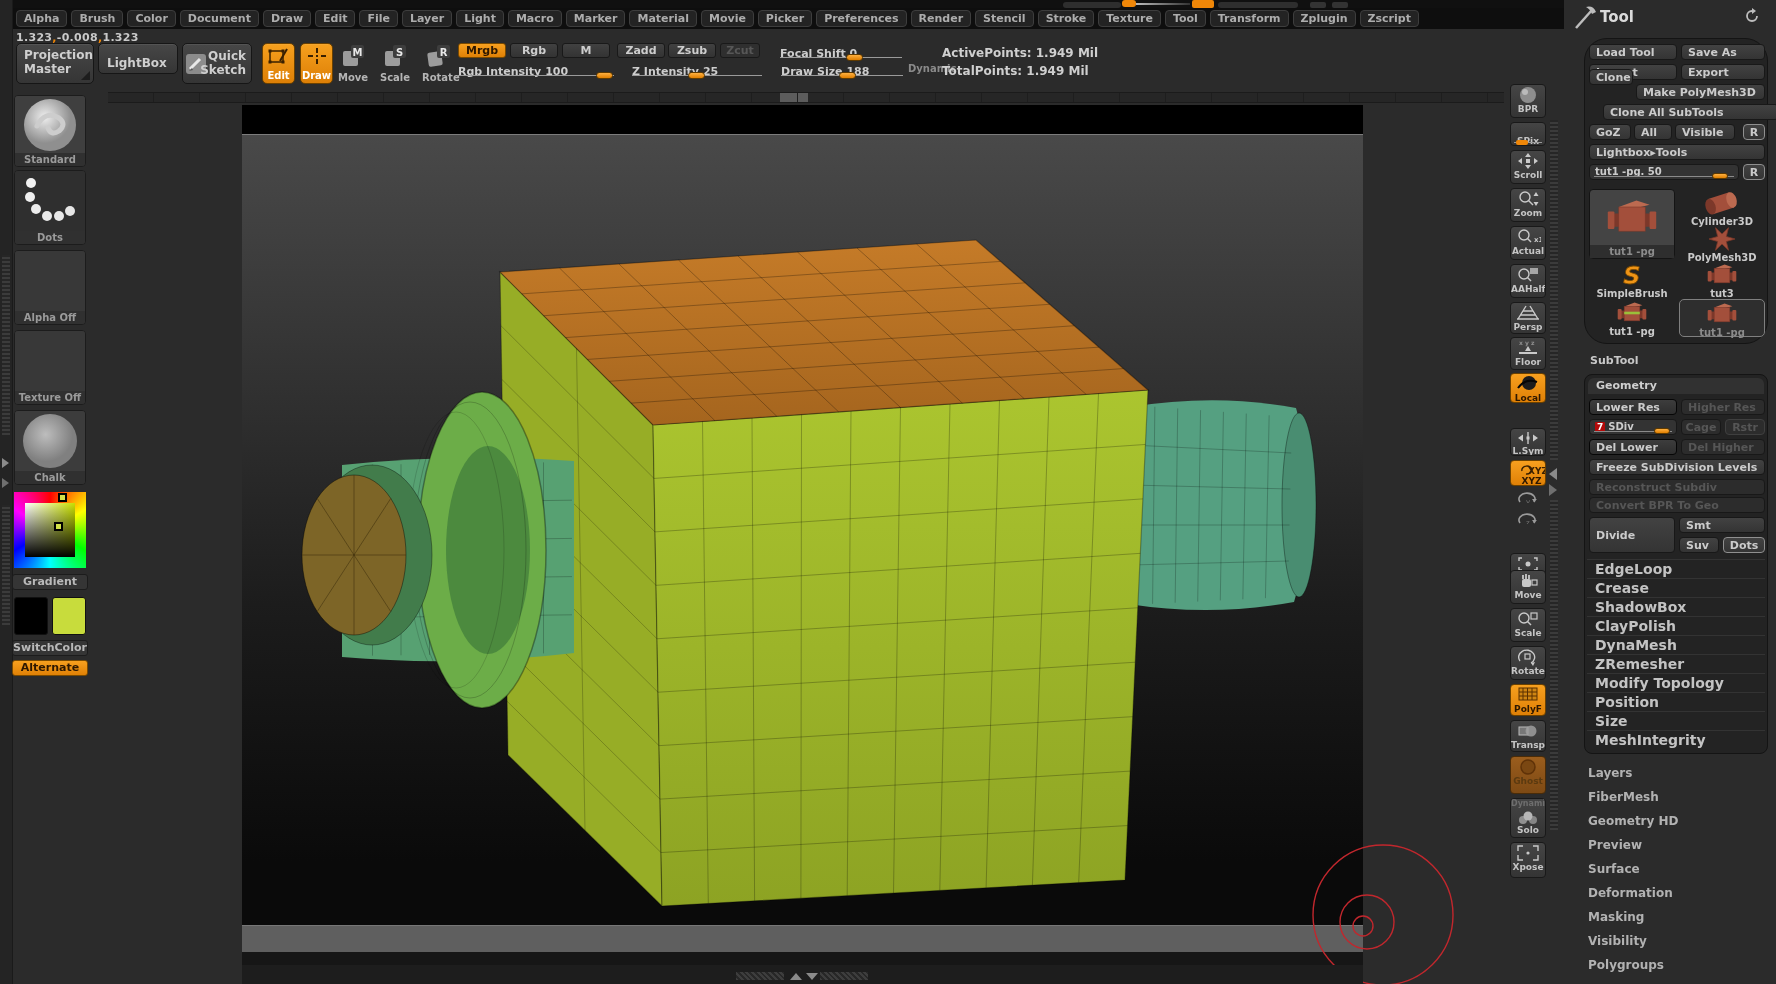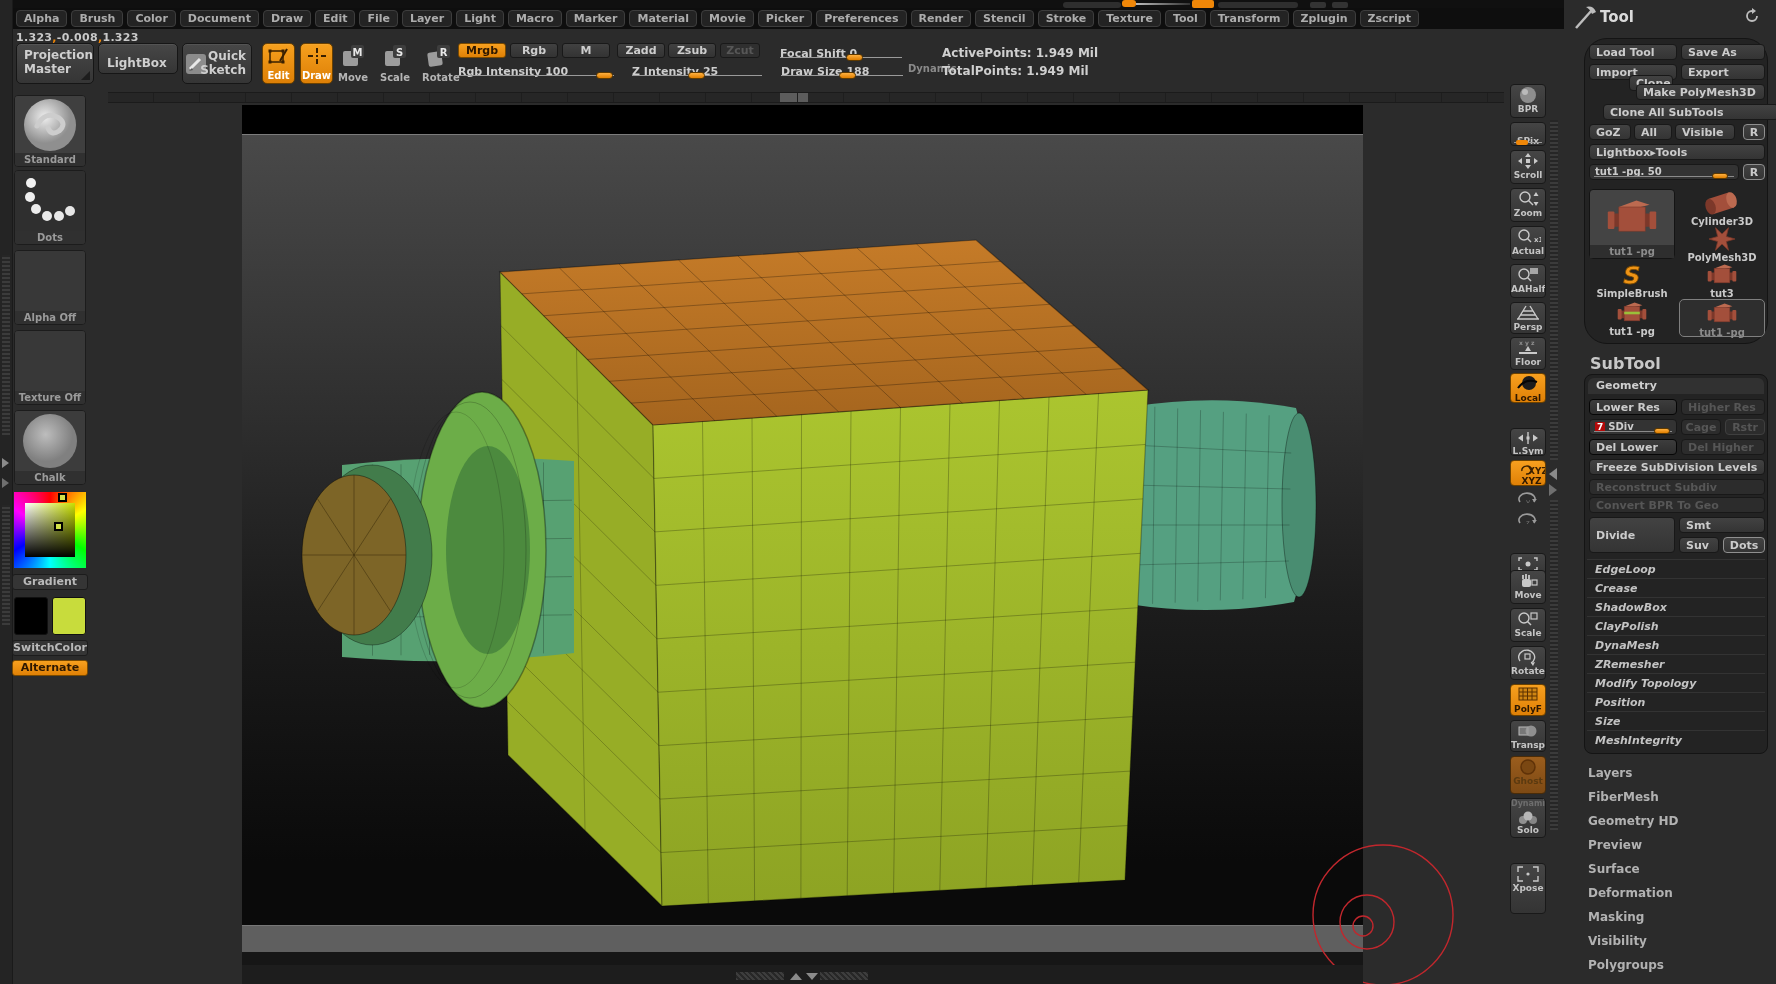--- a/index.html
+++ b/index.html
@@ -84,22 +84,22 @@
   .p-btn.disabled { color:#565656; background:#2c2c2c; }
   .p-btn.outlined { border-color:#8f8f8f; }
   .p-slider { position:absolute; height:16px; background:#333; border:1px solid #181818; border-radius:4px; }
   .p-slider .lab { position:absolute; left:5px; top:1px; font-size:10px; font-weight:bold; color:#cbcbcb; white-space:nowrap; }
   .p-slider .track { position:absolute; left:4px; right:4px; bottom:2px; height:1px; background:#8a8a8a; }
   .p-slider .handle { position:absolute; bottom:0px; width:16px; height:6px; background:linear-gradient(#ffb040,#e07f00); border:1px solid #5f3a00; border-radius:3px; }
   .badge7 { display:inline-block; background:#b40a0a; color:#fff; font-size:9px; font-weight:bold; padding:0 2px; margin-right:3px; border-radius:1px; }
   .group-header { position:absolute; left:3px; right:3px; top:3px; height:16px; background:#313131; border-radius:6px 6px 0 0;
     color:#cfcfcf; font-size:11px; font-weight:bold; line-height:16px; padding-left:8px; }
   .sect-row { position:absolute; left:2px; right:2px; height:19px; border-top:1px solid #333; color:#c3c3c3;
-    font-size:11px; font-weight:bold; line-height:19px; padding-left:8px;font-style:italic; }
-  .subtool-h { position:absolute; font-size:16px; font-weight:bold; color:#c8c8c8; }
+    font-size:14px; font-weight:bold; line-height:19px; padding-left:8px; }
+  .subtool-h { position:absolute; font-size:11px; font-weight:bold; color:#c8c8c8; }
   .collapsed-h { position:absolute; left:1586px; font-size:12px; font-weight:bold; color:#b2b2b2; }
   .thumb-cell { position:absolute; text-align:center; }
   .thumb-cell .tlabel { font-size:10px; font-weight:bold; color:#c9c9c9; line-height:11px; }
   .thumb-cell.grayed .tlabel { color:#8b8b8b; }
   .thumb-cell.bigcell { background:#444; border:1px solid #141414; border-radius:4px; }
   .thumb-cell.selected { border:1px solid #7f7f7f; border-radius:5px; background:#2e2e2e; }
   .bigcap { position:absolute; left:0; right:0; bottom:0; height:13px; background:#2e2e2e; color:#8c8c8c; font-size:10px; font-weight:bold; line-height:13px; text-align:center; }
 
   
   #left-edge { position:absolute; left:0; top:0; width:13px; height:984px; background:#242424; border-right:1px solid #1a1a1a; }
@@ -628,21 +628,21 @@
       </div>
       <div class="shelf-item" style="top: 798px; height: 40px;">
         <div class="sub">Dynamic</div>
         <svg width="26" height="16" style="display: block; margin: 1px auto 0px;">
           <circle cx="8" cy="11" r="4" fill="#909090"></circle>
           <circle cx="18" cy="11" r="4" fill="#868686"></circle>
           <circle cx="13" cy="7" r="4.5" fill="#b8b8b8"></circle>
         </svg>
         <div class="slabel">Solo</div>
       </div>
-      <div class="shelf-item" style="top: 842px; height: 51px; margin-top: 21px;">
+      <div class="shelf-item" style="top: 842px; height: 36px;">
         <svg width="26" height="18" style="display: block; margin: 1px auto 0px;">
           <path d="M3,7 V2 H8 M18,2 H23 V7 M23,11 V16 H18 M8,16 H3 V11" stroke="#c9c9c9" fill="none" stroke-width="1.4"></path>
           <circle cx="13" cy="9" r="1.6" fill="#c9c9c9"></circle>
         </svg>
         <div class="slabel">Xpose</div>
       </div>
     </div>
 
   <div id="tool-panel">
     <svg width="26" height="28" style="position:absolute;left:8px;top:4px;">
@@ -653,21 +653,21 @@
     <svg width="16" height="16" style="position:absolute;left:180px;top:8px;">
       <path d="M13,8 A5,5 0 1 1 8,3" fill="none" stroke="#bdbdbd" stroke-width="1.8"></path>
       <path d="M8,0 l4,3 -4,3 z" fill="#bdbdbd"></path>
     </svg>
 
     <div class="panel-group" style="top:38px;height:306px;border-radius:23px;">
       <div class="p-btn" style="left:4px;top:5px;width:88px;">Load Tool</div>
       <div class="p-btn" style="left:96px;top:5px;width:84px;">Save As</div>
       <div class="p-btn" style="left:4px;top:25px;width:88px;">Import</div>
       <div class="p-btn" style="left:96px;top:25px;width:84px;">Export</div>
-      <div class="p-btn" style="left:4px;top:36px;width:44px;margin-left:40px;">Clone</div>
+      <div class="p-btn" style="left:4px;top:30px;width:44px;">Clone</div>
       <div class="p-btn" style="left:51px;top:45px;width:129px;">Make PolyMesh3D</div>
       <div class="p-btn" style="left:4px;top:65px;width:176px;margin-left:14px;">Clone All SubTools</div>
       <div class="p-btn" style="left:4px;top:85px;width:42px;">GoZ</div>
       <div class="p-btn" style="left:49px;top:85px;width:38px;">All</div>
       <div class="p-btn" style="left:90px;top:85px;width:60px;">Visible</div>
       <div class="p-btn center outlined" style="left:158px;top:85px;width:22px;">R</div>
       <div class="p-btn" style="left:4px;top:105px;width:176px;">Lightbox▸Tools</div>
       <div class="p-slider" style="left:4px;top:125px;width:150px;">
         <span class="lab">tut1 -pg. 50</span>
         <div class="track"></div>

